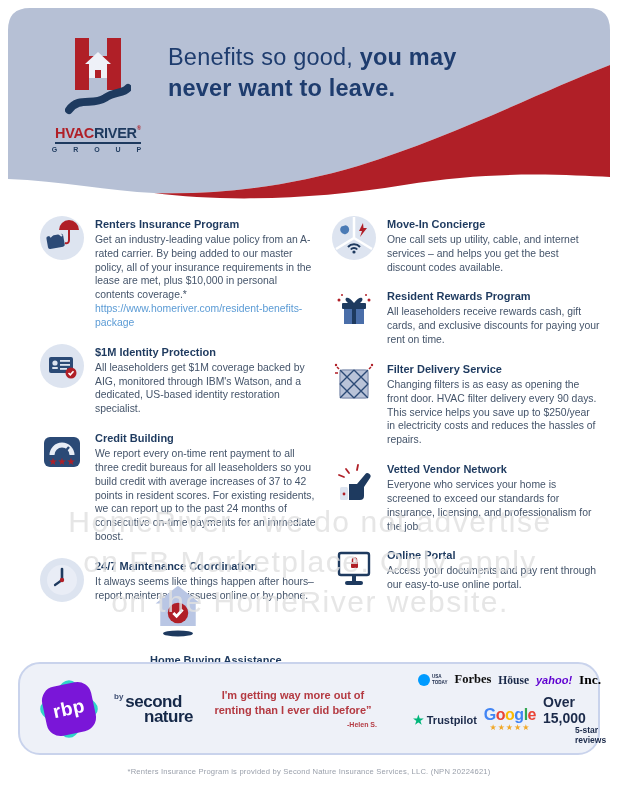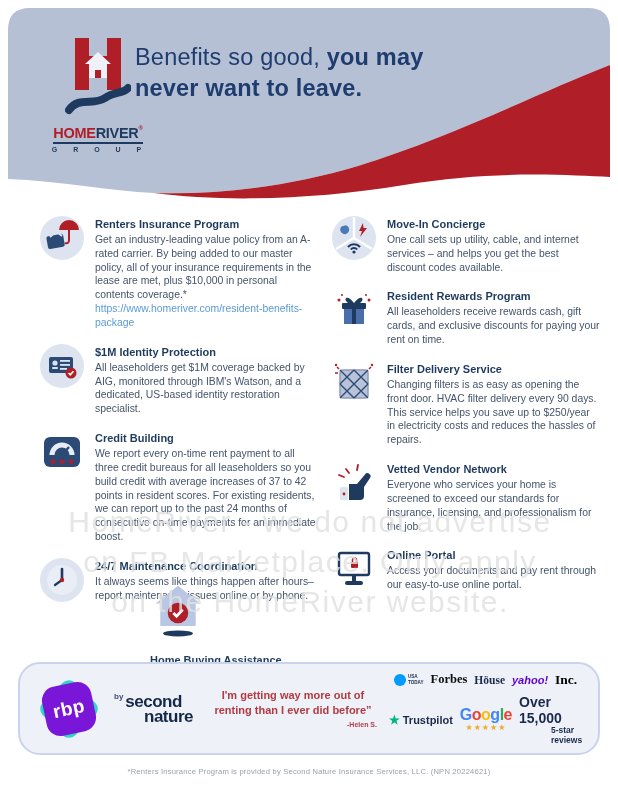--- a/index.html
+++ b/index.html
@@ -8,21 +8,21 @@
     font-family:"Liberation Sans", sans-serif;
     background:#ffffff;
     position:relative;
     width:618px; height:800px;
     overflow:hidden;
     color:#44546a;
   }
   
   .header { position:absolute; left:8px; top:8px; width:602px; height:212px; }
   .header svg.waves { position:absolute; left:0; top:0; }
-  .headline { position:absolute; left:127px; top:34px; font-size:23.5px; line-height:31px; color:#1e3c6e; letter-spacing:.2px; }
+  .headline { position:absolute; left:160px; top:34px; font-size:23.5px; line-height:31px; color:#1e3c6e; letter-spacing:.2px; }
   .headline b { font-weight:bold; }
   
   .logo { position:absolute; left:38px; top:28px; width:104px; text-align:center; }
   .logo-word { font-size:14.5px; font-weight:bold; letter-spacing:-0.3px; border-bottom:2px solid #1e3a5f; padding-bottom:1px; display:inline-block; }
   .logo-home { color:#b01f27; }
   .logo-river { color:#1e3a5f; }
   .logo-reg { color:#b01f27; font-size:6px; vertical-align:top; font-weight:bold; }
   .logo-group { color:#1e3a5f; font-size:7px; font-weight:bold; letter-spacing:7px; margin-top:2px; margin-left:4px; }
   
   .content { position:absolute; left:40px; top:216px; width:560px; display:flex; gap:16px; }
@@ -52,21 +52,21 @@
   .rbp-teal { position:absolute; left:10px; top:10px; width:46px; height:46px; background:#2fd5c8; border-radius:9px; transform:rotate(45deg); }
   .rbp-purple { position:absolute; left:8px; top:8px; width:50px; height:50px; background:#7a16d8; border-radius:14px; transform:rotate(-12deg);
     display:flex; align-items:center; justify-content:center; }
   .rbp-text { color:#fff; font-weight:bold; font-size:19px; letter-spacing:.5px; }
   .sn-wrap { color:#152848; line-height:1; flex:0 0 auto; margin-right:4px; }
   .sn-by { font-size:8px; font-weight:bold; vertical-align:top; margin-right:2px; color:#3e4f73; }
   .sn-l1 { font-size:17px; font-weight:800; letter-spacing:-0.5px; display:inline-block; }
   .sn-l2 { font-size:17px; font-weight:800; letter-spacing:-0.5px; margin-left:30px; margin-top:-2px;text-align:center; }
   .quote { width:168px; flex:0 0 168px; color:#b43a42; font-weight:bold; font-size:11px; line-height:1.35; text-align:center; }
   .quote-attr { font-size:7px; text-align:right; margin-top:2px; color:#b43a42; }
-  .press { flex:1; display:flex; flex-direction:column; gap:6px; align-items:center; }
+  .press { flex:1; display:flex; flex-direction:column; gap:6px; align-items:center;margin-left:24px; }
   .press-row { display:flex; align-items:center; gap:7px; }
   .usa-today { display:flex; align-items:center; gap:2px; }
   .usa-dot { width:12px; height:12px; border-radius:50%; background:#009bff; }
   .usa-txt { font-size:4.6px; font-weight:bold; color:#1b2a4a; line-height:1.15; }
   .forbes { font-family:"Liberation Serif", serif; font-size:12.5px; font-weight:bold; color:#0f0f0f; }
   .house { font-family:"Liberation Serif", serif; font-size:11.5px; font-weight:bold; color:#1b2a4a; }
   .yahoo { font-size:11px; font-weight:800; color:#5f01d1; font-style:italic; }
   .inc { font-family:"Liberation Serif", serif; font-size:13.5px; font-weight:900; color:#000; }
   .trustpilot { display:flex; align-items:center; gap:3px; font-size:11px; font-weight:bold; color:#1b2a4a; }
   .tp-star { color:#00b67a; font-size:12px; }
@@ -90,21 +90,21 @@
   <div class="logo">
     <svg width="66" height="84" viewBox="0 0 66 84">
       <rect x="10" y="2" width="14" height="52" fill="#b01f27"></rect>
       <rect x="42" y="2" width="14" height="52" fill="#b01f27"></rect>
       <rect x="10" y="20" width="46" height="16" fill="#b01f27"></rect>
       <path d="M33,16 L46,28 L42,28 L42,42 L24,42 L24,28 L20,28 Z" fill="#eef1f8"></path>
       <rect x="30" y="34" width="6" height="8" fill="#b01f27"></rect>
       <path d="M4,74 C14,60 28,70 40,62 C50,55 58,58 63,52" stroke="#1e3a5f" stroke-width="8" fill="none" stroke-linecap="round"></path>
     </svg>
     <div>
-      <span class="logo-word"><span class="logo-home">HOME</span><span class="logo-river">RIVER</span><span class="logo-reg">®</span></span>
+      <span class="logo-word"><span class="logo-home">HVAC</span><span class="logo-river">RIVER</span><span class="logo-reg">®</span></span>
     </div>
     <div class="logo-group">G R O U P</div>
   </div>
   <div class="headline">
     <div><span>Benefits so good, </span><b>you may</b></div>
     <div><b>never want to leave.</b></div>
   </div>
 </div>
 
 <div class="content">

